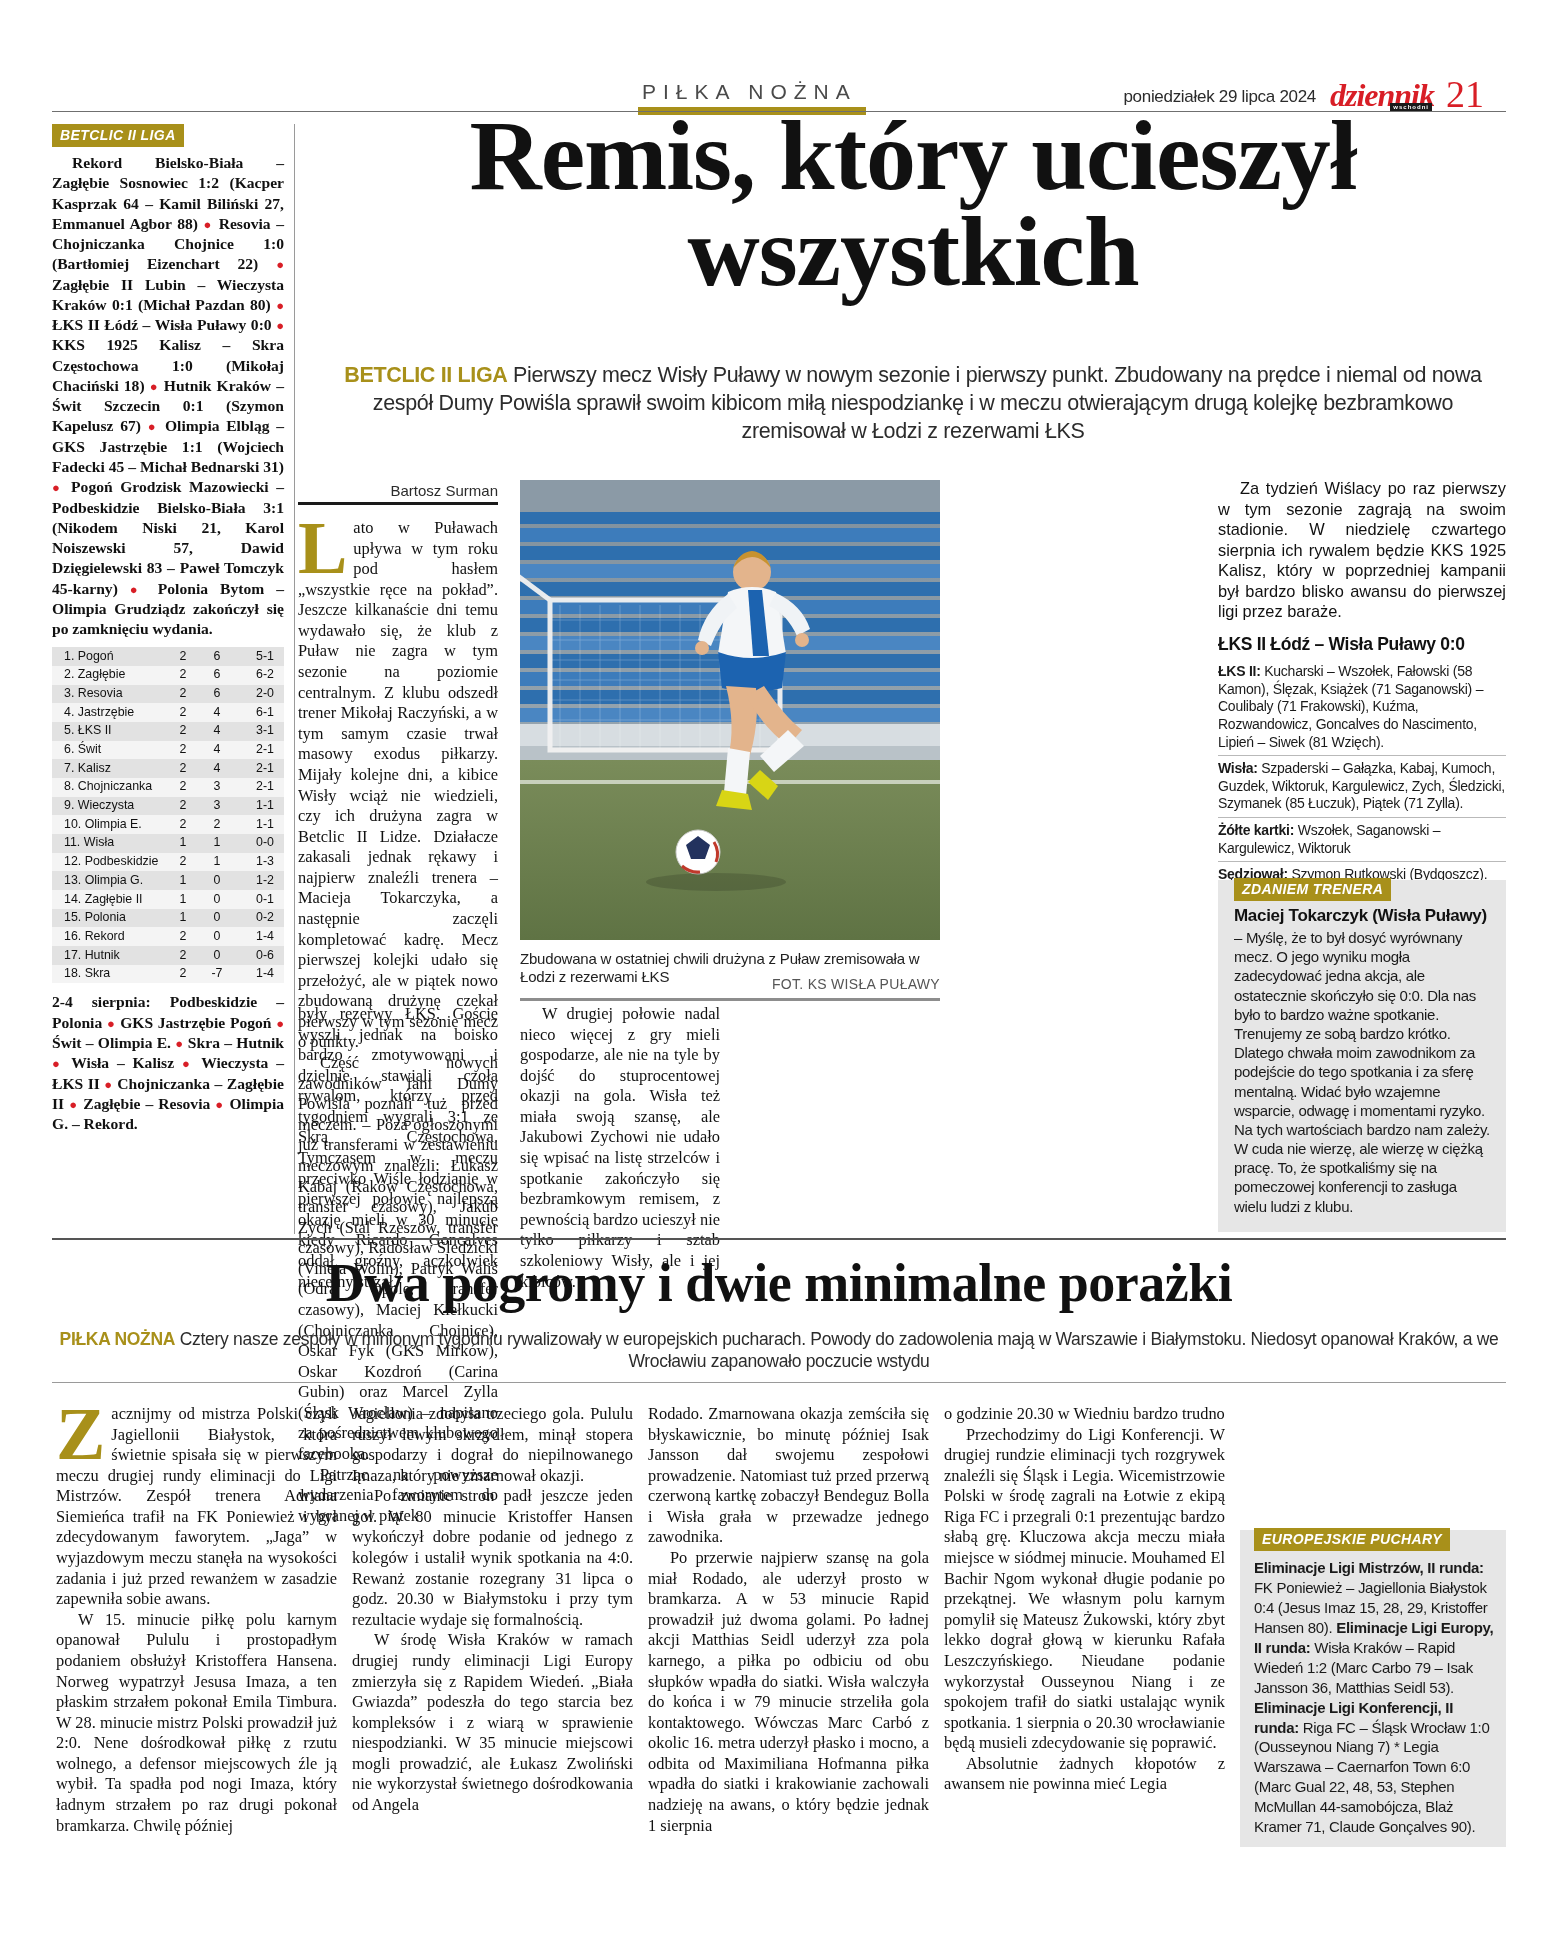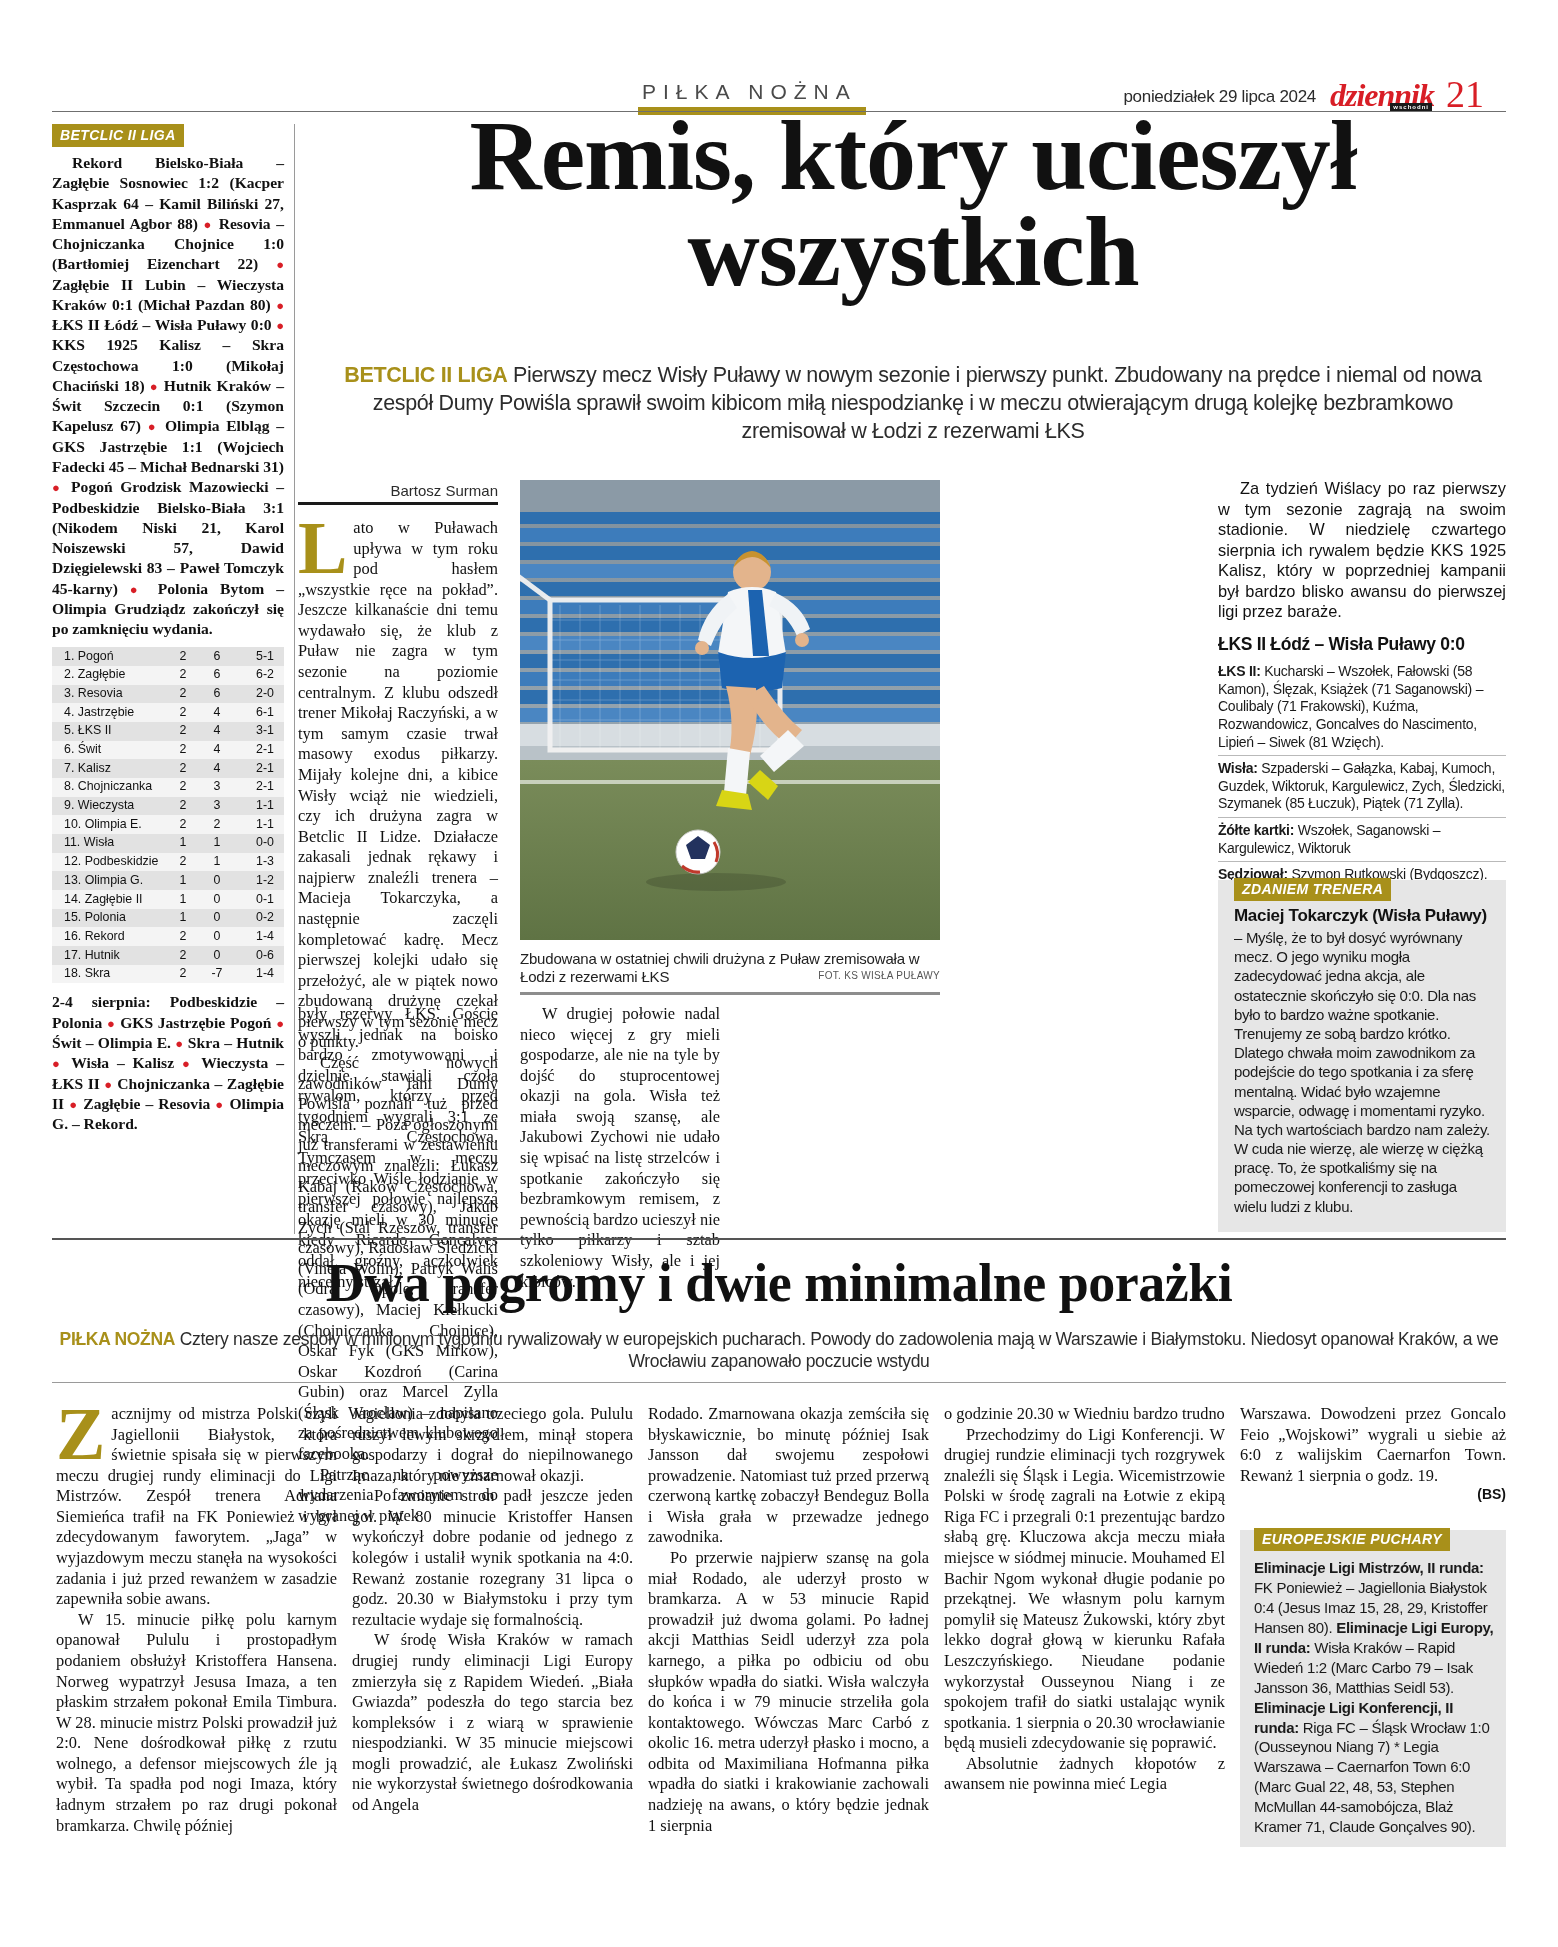--- a/index.html
+++ b/index.html
@@ -112,21 +112,21 @@
   #col-c{left:520px;top:1004px;width:200px;}
 
   
   .photo{position:absolute;left:520px;top:480px;width:420px;height:460px;overflow:hidden;background:#6d8fb0;}
   .photo svg{display:block;}
   .caption{
     position:absolute;left:520px;top:950px;width:420px;
     font-family:"Liberation Sans",sans-serif;font-size:15px;line-height:1.22;color:#222;
     padding-bottom:5px;border-bottom:3px solid #8d8d8d;letter-spacing:-0.2px;
   }
-  .credit{font-size:10px;color:#555;float:right;margin-top:2px;letter-spacing:0.3px;}
+  .credit{font-size:14px;color:#555;float:right;margin-top:8px;letter-spacing:0.3px;}
 
   
   .facts{position:absolute;left:1218px;top:478px;width:288px;
     font-family:"Liberation Sans",sans-serif;}
   .facts .intro{
     font-family:Liberation Sans, sans-serif;font-size:16.4px;line-height:1.255;
     text-align:justify;hyphens:auto;}
   .facts .intro p{margin:0;text-indent:22px;}
   .facts h3{
     font-size:17.5px;margin:12px 0 4px 0;font-weight:bold;color:#111;letter-spacing:-0.3px;}
@@ -477,23 +477,19 @@
     <p class="first"><span>Rodado. Zmarnowana okazja zemściła się błyskawicznie, bo minutę później Isak Jansson dał swojemu zespołowi prowadzenie. Natomiast tuż przed przerwą czerwoną kartkę zobaczył Bendeguz Bolla i Wisła grała w przewadze jednego zawodnika.</span></p>
     <p><span>Po przerwie najpierw szansę na gola miał Rodado, ale uderzył prosto w bramkarza. A w 53 minucie Rapid prowadził już dwoma golami. Po ładnej akcji Matthias Seidl uderzył zza pola karnego, a piłka po odbiciu od obu słupków wpadła do siatki. Wisła walczyła do końca i w 79 minucie strzeliła gola kontaktowego. Wówczas Marc Carbó z okolic 16. metra uderzył płasko i mocno, a odbita od Maximiliana Hofmanna piłka wpadła do siatki i krakowianie zachowali nadzieję na awans, o który będzie jednak 1 sierpnia</span></p>
   </div>
 
   <div class="bcol" id="bcol-4">
     <p class="first"><span>o godzinie 20.30 w Wiedniu bardzo trudno</span></p>
     <p><span>Przechodzimy do Ligi Konferencji. W drugiej rundzie eliminacji tych rozgrywek znaleźli się Śląsk i Legia. Wicemistrzowie Polski w środę zagrali na Łotwie z ekipą Riga FC i przegrali 0:1 prezentując bardzo słabą grę. Kluczowa akcja meczu miała miejsce w siódmej minucie. Mouhamed El Bachir Ngom wykonał długie podanie po przekątnej. We własnym polu karnym pomylił się Mateusz Żukowski, który zbyt lekko dograł głową w kierunku Rafała Leszczyńskiego. Nieudane podanie wykorzystał Ousseynou Niang i ze spokojem trafił do siatki ustalając wynik spotkania. 1 sierpnia o 20.30 wrocławianie będą musieli zdecydowanie się poprawić.</span></p>
     <p><span>Absolutnie żadnych kłopotów z awansem nie powinna mieć Legia</span></p>
   </div>
 
-  <div class="bcol" id="bcol-5">
-    <p class="first"><span>Warszawa. Dowodzeni przez Goncalo Feio „Wojskowi” wygrali u siebie aż 6:0 z walijskim Caernarfon Town. Rewanż 1 sierpnia o godz. 19.</span></p>
-    <p class="sig">(BS)</p>
-  </div>
 
   <div class="eurobox">
     <div class="label-tag tag-abs">EUROPEJSKIE PUCHARY</div>
     <div class="inner" style="padding-top:28px;" id="euro-segments"><b>Eliminacje Ligi Mistrzów, II runda:</b><span> FK Poniewież – Jagiellonia Białystok 0:4 (Jesus Imaz 15, 28, 29, Kristoffer Hansen 80). </span><b>Eliminacje Ligi Europy, II runda:</b><span> Wisła Kraków – Rapid Wiedeń 1:2 (Marc Carbo 79 – Isak Jansson 36, Matthias Seidl 53). </span><b>Eliminacje Ligi Konferencji, II runda:</b><span> Riga FC – Śląsk Wrocław 1:0 (Ousseynou Niang 7) * Legia Warszawa – Caernarfon Town 6:0 (Marc Gual 22, 48, 53, Stephen McMullan 44-samobójcza, Blaż Kramer 71, Claude Gonçalves 90).</span></div>
   </div>
 
 </div>
 
 </body></html>

